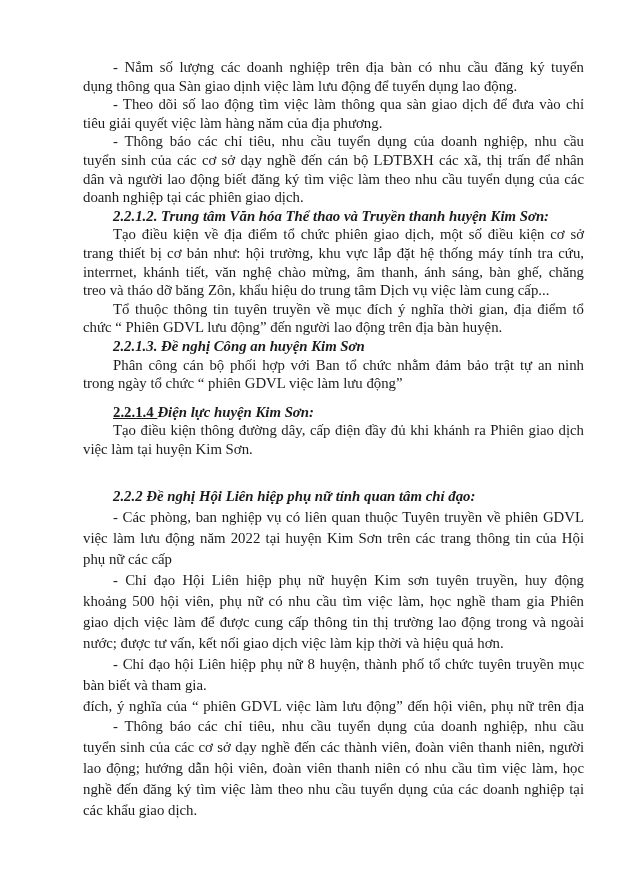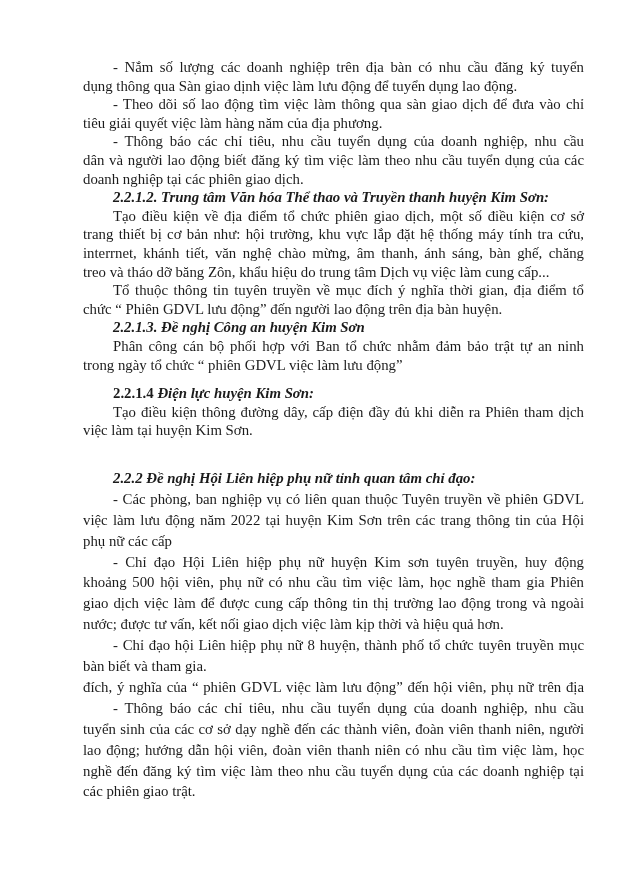--- a/index.html
+++ b/index.html
@@ -27,21 +27,21 @@
     text-align-last: justify;
   }
   .line.last { text-align-last: left; }
   .line.first { text-indent: 30px; }
   .heading {
     font-weight: bold;
     text-indent: 30px;
     white-space: nowrap;
   }
   .heading .h-it { font-style: italic; }
-  .heading .h-num { font-style: normal; }
+  .heading .h-num { font-style: normal; text-decoration: underline; }
   .mt-h2 { }
   .mt-h3 { margin-top: 10px; }
   .mt-h4 { margin-top: 28px; }
 </style>
 </head>
 <body>
 
 <div class="page">
 
   <div class="sec1">
@@ -51,20 +51,21 @@
         <div class="line last">dụng thông qua Sàn giao dịnh việc làm lưu động để tuyển dụng lao động.</div>
       </div>
 
     <div class="para">
         <div class="line first">- Theo dõi số lao động tìm việc làm thông qua sàn giao dịch để đưa vào chỉ</div>
         <div class="line last">tiêu giải quyết việc làm hàng năm của địa phương.</div>
       </div>
 
     <div class="para">
         <div class="line first">- Thông báo các chỉ tiêu, nhu cầu tuyển dụng của doanh nghiệp, nhu cầu</div>
+        <div class="line">tuyển sinh của các cơ sở dạy nghề đến cán bộ LĐTBXH các xã, thị trấn để nhân</div>
         <div class="line">dân và người lao động biết đăng ký tìm việc làm theo nhu cầu tuyển dụng của các</div>
         <div class="line last">doanh nghiệp tại các phiên giao dịch.</div>
       </div>
 
     <div class="heading">
       <span class="h-num"></span><span class="h-it">2.2.1.2. Trung tâm Văn hóa Thể thao và Truyền thanh huyện Kim Sơn:</span>
     </div>
 
     <div class="para">
         <div class="line first">Tạo điều kiện về địa điểm tổ chức phiên giao dịch, một số điều kiện cơ sở</div>
@@ -85,21 +86,21 @@
     <div class="para">
         <div class="line first">Phân công cán bộ phối hợp với Ban tổ chức nhằm đảm bảo trật tự an ninh</div>
         <div class="line last">trong ngày tổ chức “ phiên GDVL việc làm lưu động”</div>
       </div>
 
     <div class="heading mt-h3">
       <span class="h-num">2.2.1.4 </span><span class="h-it">Điện lực huyện Kim Sơn:</span>
     </div>
 
     <div class="para">
-        <div class="line first">Tạo điều kiện thông đường dây, cấp điện đầy đủ khi diễn ra Phiên tham dịch</div>
+        <div class="line first">Tạo điều kiện thông đường dây, cấp điện đầy đủ khi khánh ra Phiên giao dịch</div>
         <div class="line last">việc làm tại huyện Kim Sơn.</div>
       </div>
 
   </div>
 
   <div class="sec2">
 
     <div class="heading mt-h4">
       <span class="h-num"></span><span class="h-it">2.2.2 Đề nghị Hội Liên hiệp phụ nữ tỉnh quan tâm chỉ đạo:</span>
     </div>
@@ -121,18 +122,18 @@
         <div class="line first">- Chỉ đạo hội Liên hiệp phụ nữ 8 huyện, thành phố tổ chức tuyên truyền mục</div>
         <div class="line last">bàn biết và tham gia.</div>
         <div class="line">đích, ý nghĩa của “ phiên GDVL việc làm lưu động” đến hội viên, phụ nữ trên địa</div>
       </div>
 
     <div class="para">
         <div class="line first">- Thông báo các chỉ tiêu, nhu cầu tuyển dụng của doanh nghiệp, nhu cầu</div>
         <div class="line">tuyển sinh của các cơ sở dạy nghề đến các thành viên, đoàn viên thanh niên, người</div>
         <div class="line">lao động; hướng dẫn hội viên, đoàn viên thanh niên có nhu cầu tìm việc làm, học</div>
         <div class="line">nghề đến đăng ký tìm việc làm theo nhu cầu tuyển dụng của các doanh nghiệp tại</div>
-        <div class="line last">các phiên giao trật.</div>
+        <div class="line last">các khẩu giao dịch.</div>
       </div>
 
   </div>
 
 </div>
 
 </body></html>

